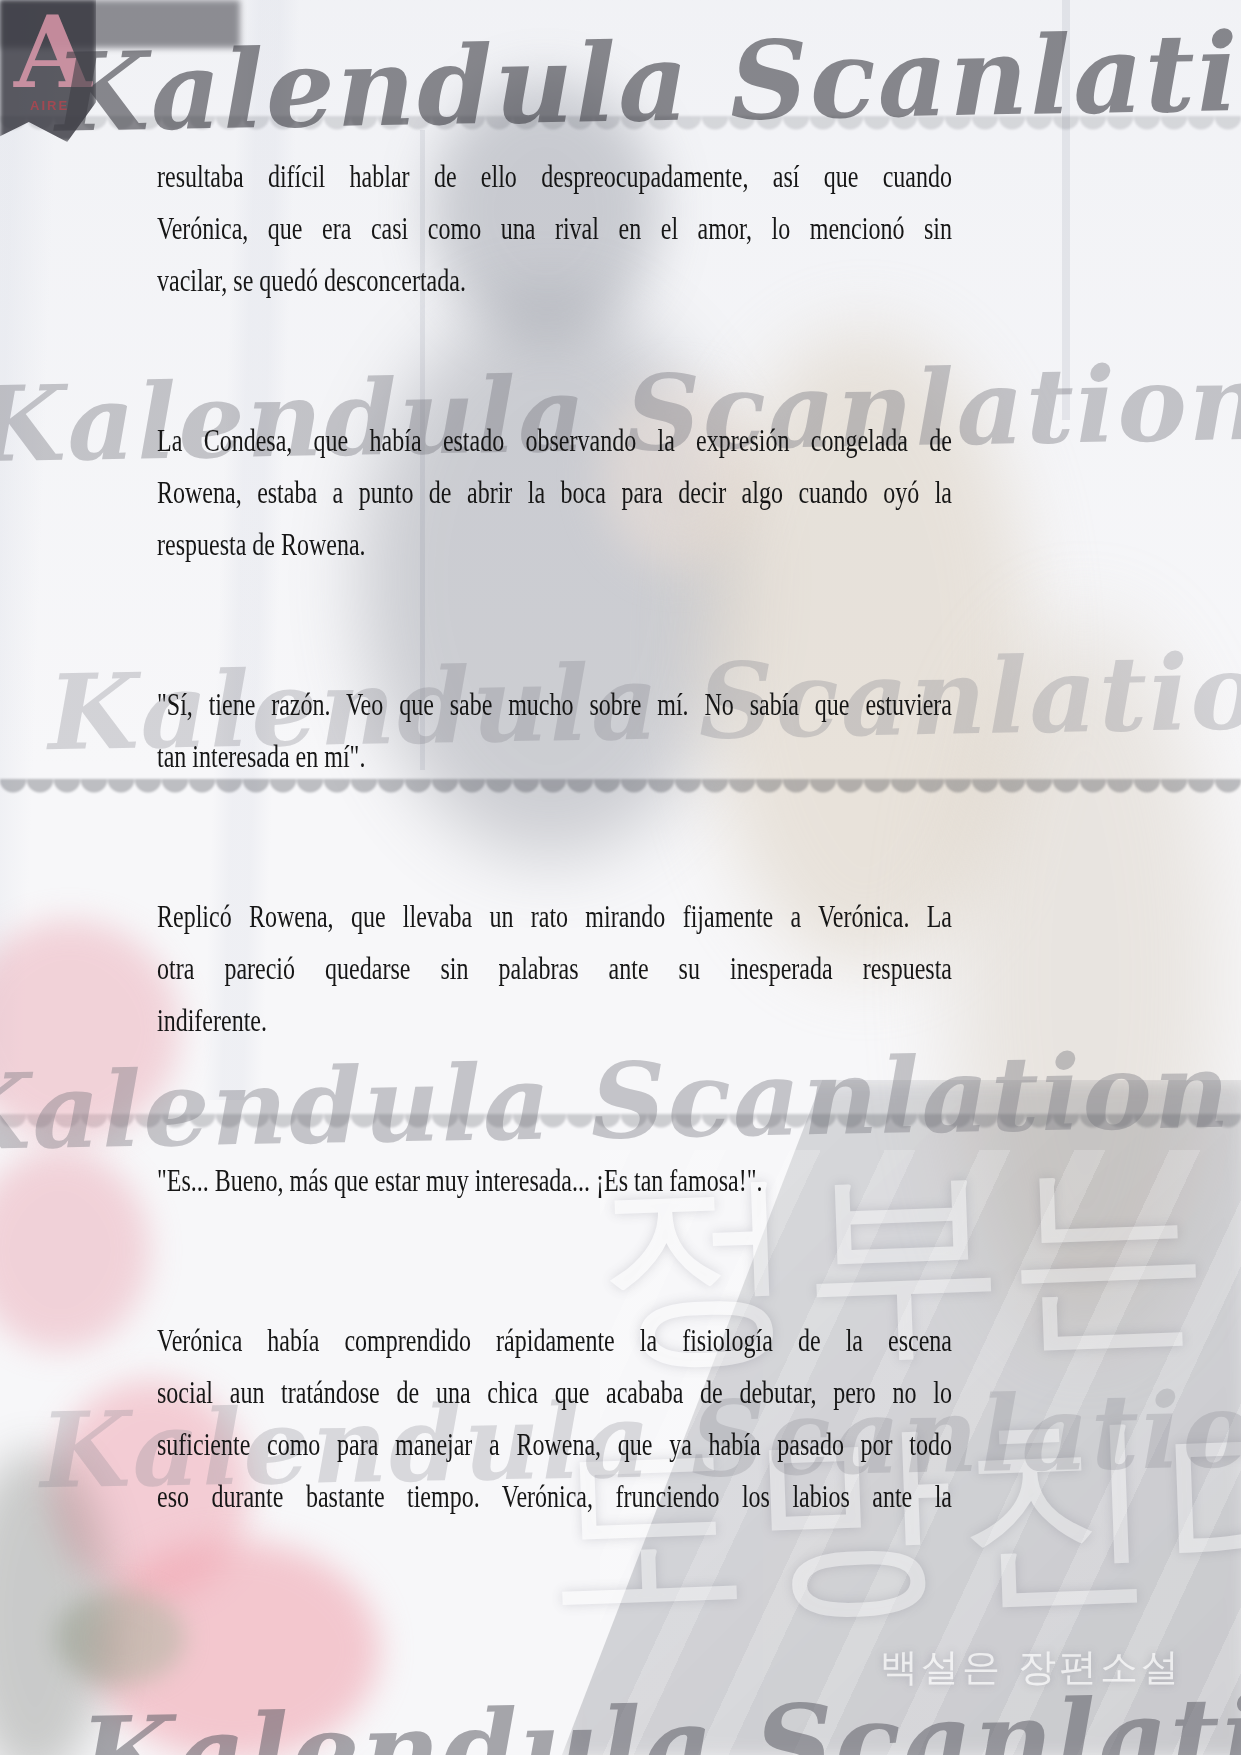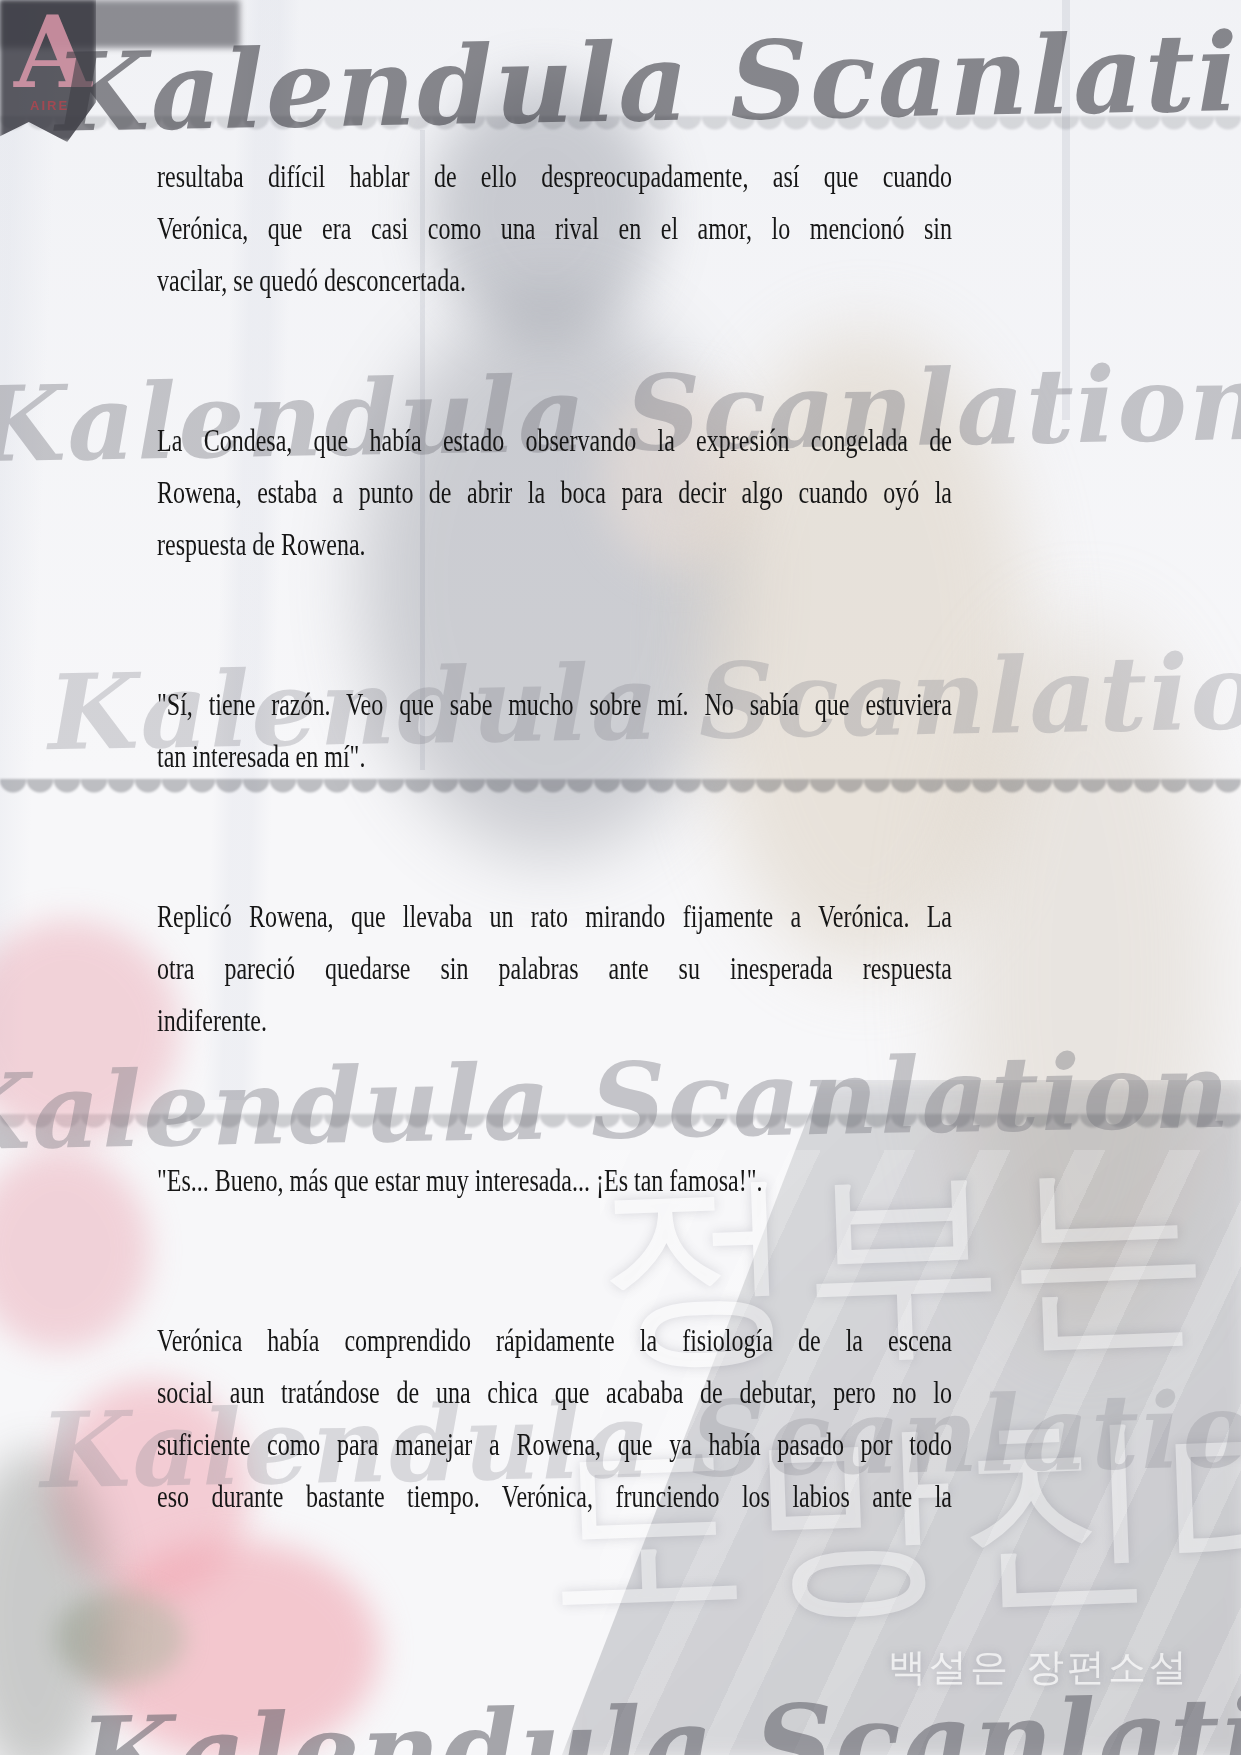--- a/index.html
+++ b/index.html
@@ -36,21 +36,21 @@
   .rose{filter:blur(16px);}
   .kr-title{
     position:absolute;left:600px;top:1130px;opacity:.40;color:rgba(255,255,255,.9);
     font-family:"DejaVu Serif",serif;font-size:205px;line-height:255px;
     text-shadow:0 0 12px rgba(95,95,112,.55);transform:rotate(-2deg);white-space:nowrap;
   }
   .kr-title .l2{display:block;margin-left:-60px;}
   .kr-caption{
     position:absolute;left:880px;top:1642px;color:rgba(255,255,255,.9);opacity:.75;
     font-family:"DejaVu Sans",sans-serif;font-size:38px;letter-spacing:3px;
-    text-shadow:0 0 8px rgba(120,120,135,.6);white-space:nowrap;margin-left:8px;
+    text-shadow:0 0 8px rgba(120,120,135,.6);white-space:nowrap;
   }
   
   .wm{
     position:absolute;white-space:nowrap;pointer-events:none;
     font-family:"DejaVu Serif",serif;font-style:italic;font-weight:600;
     letter-spacing:2px;transform:rotate(-1deg);
   }
   .wm1{left:55px;top:18px;font-size:108px;color:#3f3f46;opacity:.60;}
   .wm2{left:-25px;top:352px;font-size:104px;color:#797981;opacity:.40;}
   .wm3{left:48px;top:640px;font-size:104px;color:#8a8a92;opacity:.32;}

